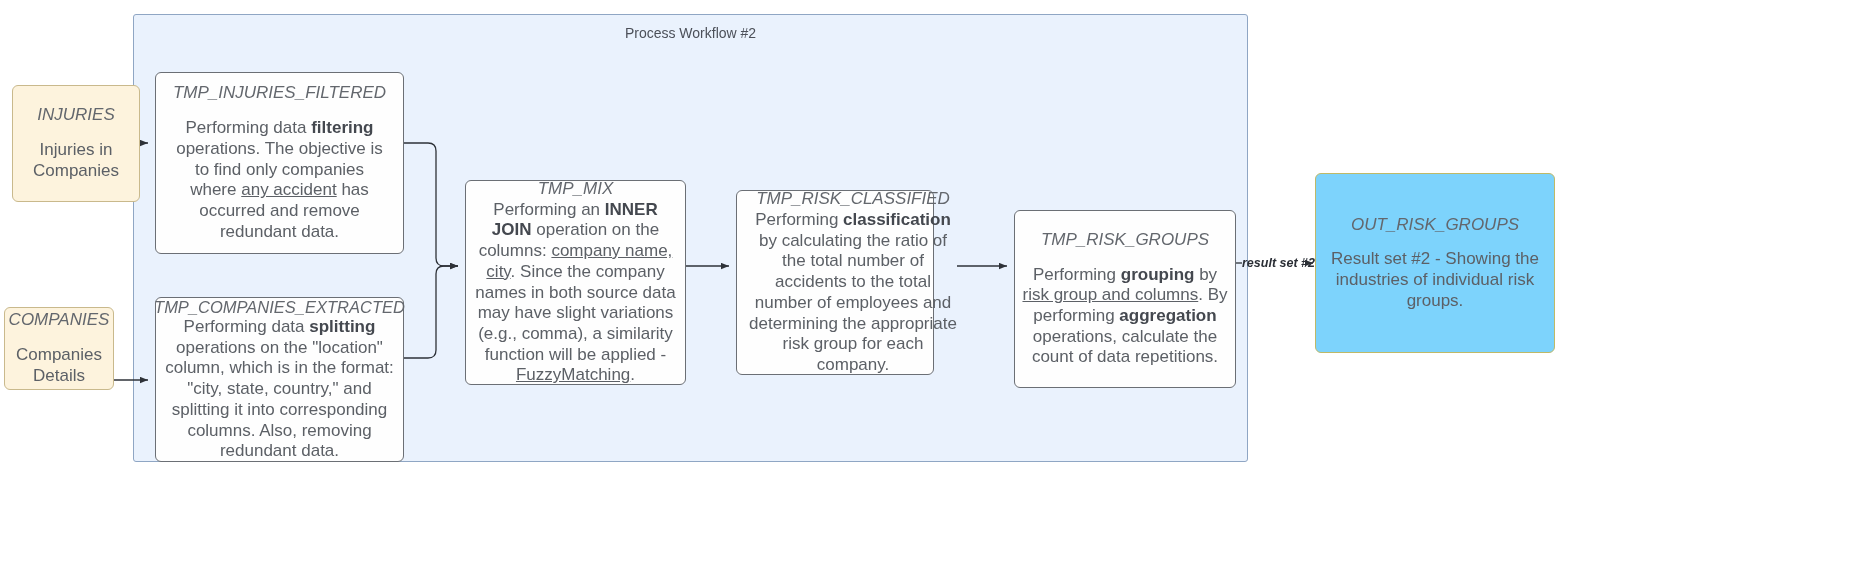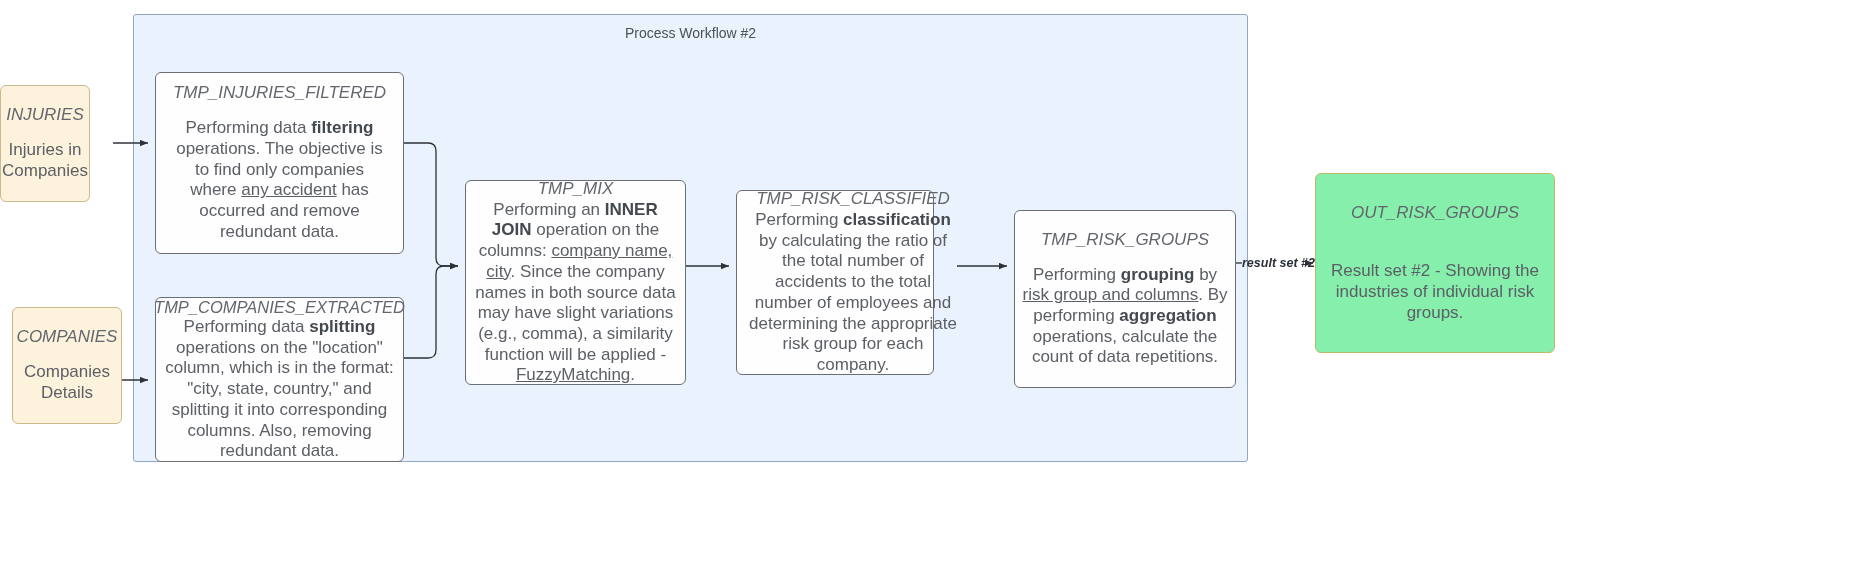--- a/index.html
+++ b/index.html
@@ -47,23 +47,22 @@
   
   .src {
     background: #fdf3dd;
     border-color: #c9b98c;
   }
   .src .title {
     font-size: 17px;
     font-style: italic;
   }
   .sink {
-    background: #86efac;
+    background: #7dd3fc;
     border-color: #bfb967;
-    gap: 12px;
   }
   
   .proc {
     background: #fefefe;
     border-color: #6b6f75;
     margin-top: 20px;
   }
   
   #cluster {
     position: absolute;
@@ -134,27 +133,27 @@
       <path d="M957,266 L1007,266" marker-end="url(#arrow)"></path>
 
       <path d="M1236,263 L1242,263"></path>
 
       <path d="M1306,263 L1313,263" marker-end="url(#arrow)"></path>
     </g>
   </svg>
 
   <div class="edge-label" style="left:1242px; top:256px;font-style:italic;">result set #2</div>
 
-  <div class="node src" style="left:0; top:85px; width:90px; height:117px;">
+  <div class="node src" style="left:12px; top:85px; width:128px; height:117px;">
     <div class="title">INJURIES</div>
     <div class="gap"></div>
     <div class="body" style="width:96px;">Injuries in Companies</div>
   </div>
 
-  <div class="node src" style="left:4px; top:307px; width:110px; height:117px;margin-left:8px;">
+  <div class="node src" style="left:4px; top:307px; width:110px; height:83px;">
     <div class="title">COMPANIES</div>
     <div class="gap"></div>
     <div class="body" style="width:96px;">Companies Details</div>
   </div>
 
   <div class="node proc" style="left:155px; top:52px; width:249px; height:182px;">
     <div class="title">TMP_INJURIES_FILTERED</div>
     <div class="gap"></div>
     <div class="body" style="width:220px;"><span>Performing data </span><b>filtering</b><span> operations. The objective is to find only companies where </span><u>any accident</u><span> has occurred and remove redundant data.</span></div>
   </div>

